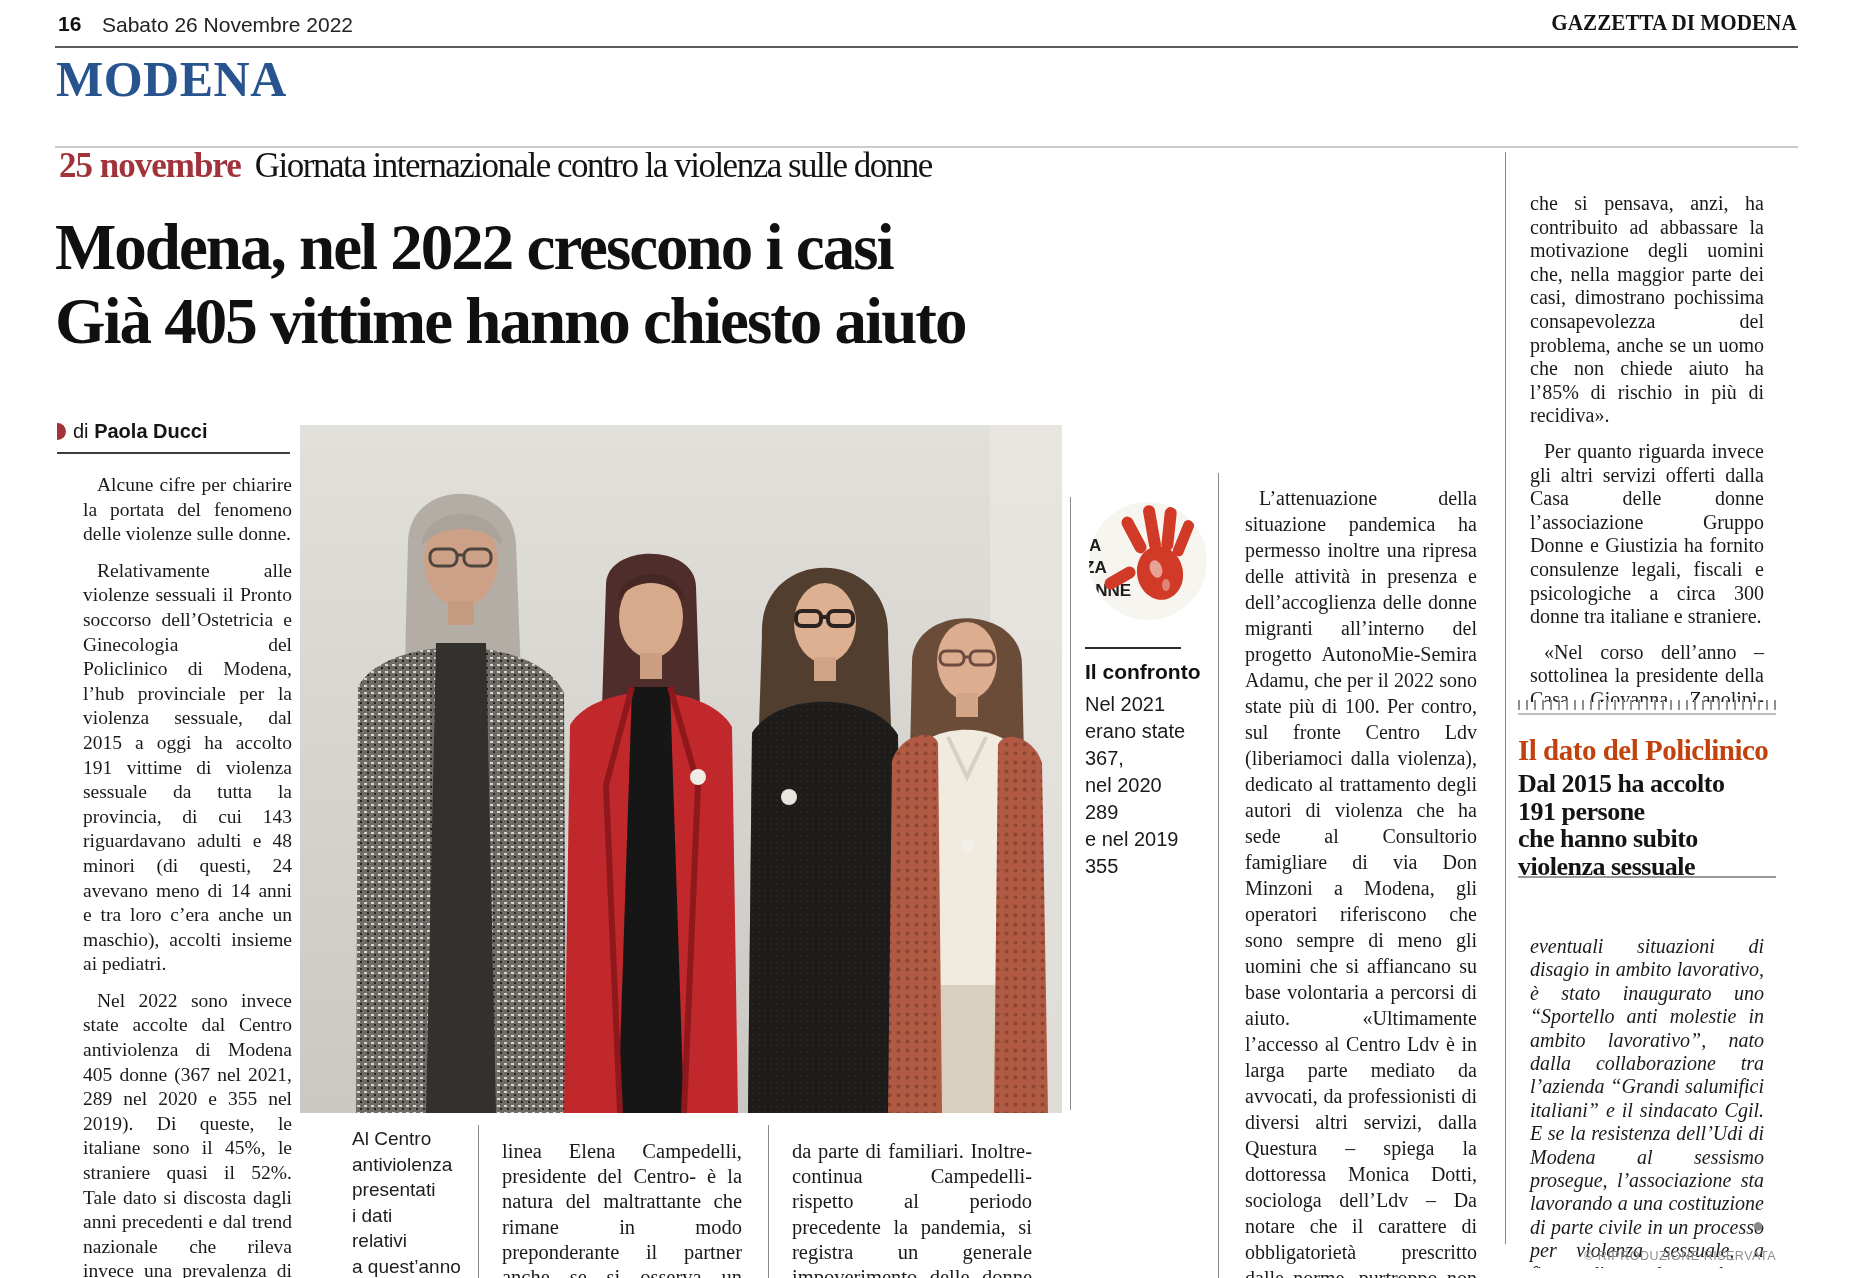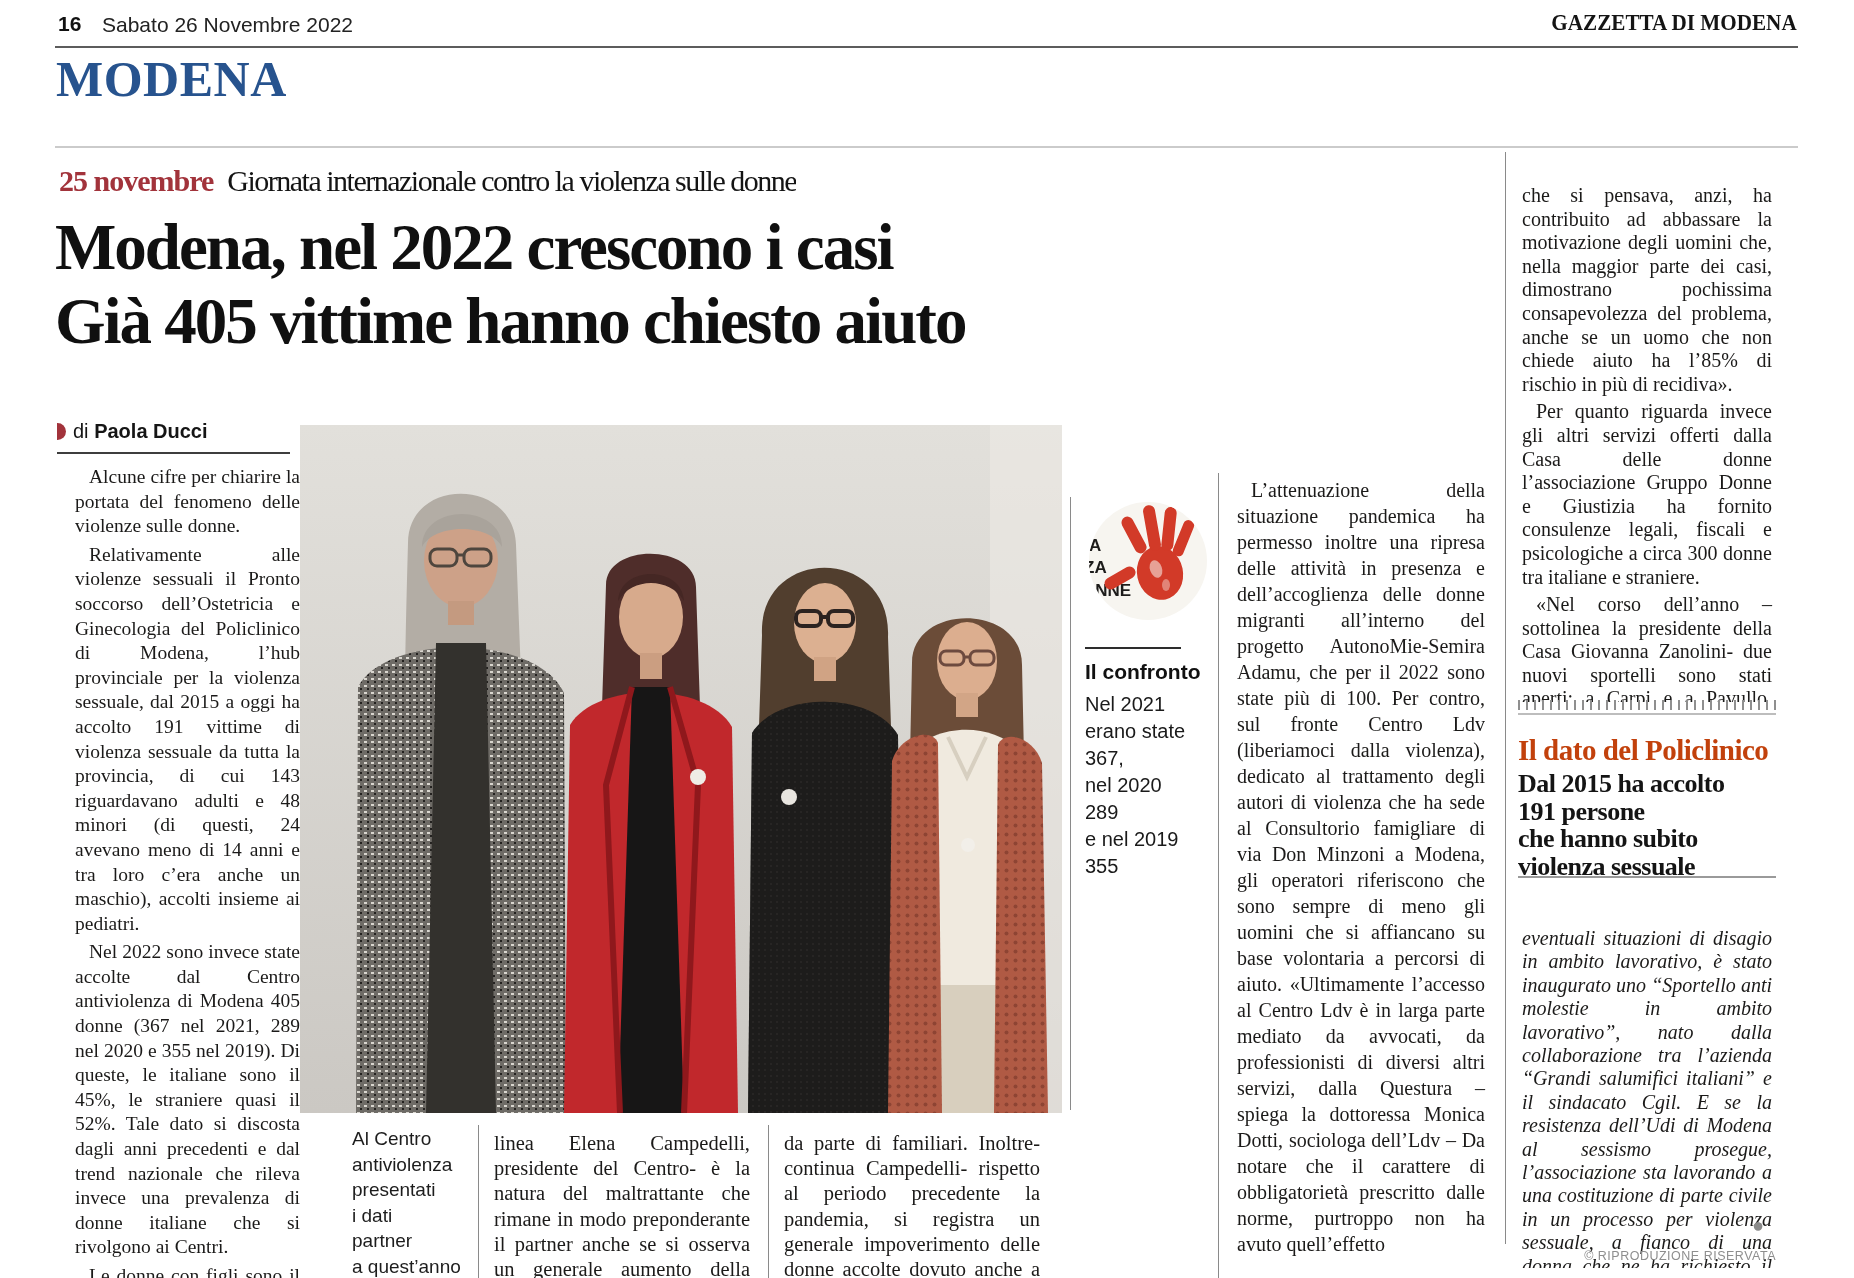--- a/index.html
+++ b/index.html
@@ -11,36 +11,36 @@
   .page-num{left:58px;top:12px;font:700 21px "Liberation Sans",sans-serif;color:#111;}
   .date{left:102px;top:13px;font:400 21px "Liberation Sans",sans-serif;color:#222;}
   .masthead{right:57px;top:10px;font:700 23px "Liberation Serif",serif;color:#141414;
             transform:scaleX(.92);transform-origin:100% 50%;letter-spacing:0;}
   .rule-header{left:55px;width:1743px;top:46px;height:2px;background:#5c5c5c;}
   .section-title{left:56px;top:54px;font-weight:700;font-size:50px;line-height:1;
                  color:#27538e;letter-spacing:.5px;}
   .rule-light{left:55px;width:1743px;top:146px;height:2px;background:#cbcbcb;}
 
   
-  .kicker{left:59px;top:164px;font-size:30px;line-height:1.1;white-space:nowrap;max-width:1440px;overflow:hidden;}
+  .kicker{left:59px;top:147px;font-size:35px;line-height:1.1;white-space:nowrap;max-width:1440px;overflow:hidden;}
   .kicker-label{color:#a2333b;font-weight:700;letter-spacing:-1px;margin-right:14px;}
   .kicker-text{color:#141414;font-weight:400;letter-spacing:-1.5px;}
   .headline{left:55px;top:210px;width:1260px;font-weight:700;font-size:65px;line-height:74px;
             letter-spacing:-2px;color:#101010;}
 
   
   .byline{left:57px;top:420px;font-family:"Liberation Sans",sans-serif;font-size:20px;color:#151515;}
   .byline-marker{display:inline-block;width:9px;height:17px;background:#a2333b;
                  border-radius:0 9px 9px 0;margin-right:7px;vertical-align:-2px;}
   .byline-author{font-weight:700;}
   .rule-byline{left:57px;top:452px;width:233px;height:2px;background:#3d3d3d;}
 
   
   .col{position:absolute;text-align:justify;overflow:hidden;}
-  .col p{margin:4px;}
+  .col p{margin:12px;}
   .col p.ind{text-indent:14px;}
   .col1{left:71px;top:461px;width:233px;height:817px;font-size:19.5px;line-height:24.6px;}
   .col2{left:490px;top:1127px;width:264px;height:151px;font-size:20.5px;line-height:25.2px;}
   .col3{left:780px;top:1127px;width:264px;height:151px;font-size:20.5px;line-height:25.2px;}
   .col4{left:1233px;top:473px;width:256px;height:805px;font-size:20px;line-height:26px;}
   .col5a{left:1518px;top:180px;width:258px;height:522px;font-size:20px;line-height:23.6px;}
   .col5b{left:1518px;top:923px;width:258px;height:345px;font-size:20px;line-height:23.4px;font-style:italic;}
 
   
   .photo{left:300px;top:425px;width:762px;height:688px;}
@@ -189,21 +189,21 @@
         <circle cx="668" cy="420" r="7" fill="#f2efe9"></circle>
       </g>
     </svg>
   </div>
 
   <div class="abs caption">
     <div>Al Centro</div>
     <div>antiviolenza</div>
     <div>presentati</div>
     <div>i dati</div>
-    <div>partner</div>
+    <div>relativi</div>
     <div>a quest’anno</div>
   </div>
 
   <div class="col col2">
     <p>linea Elena Campedelli, presidente del Centro- è la natura del maltrattante che rimane in modo preponderante il partner anche se si osserva un generale aumento della violenza</p>
   </div>
   <div class="col col3">
     <p>da parte di familiari. Inoltre- continua Campedelli- rispetto al periodo precedente la pandemia, si registra un generale impoverimento delle donne accolte dovuto anche a una</p>
   </div>
 

